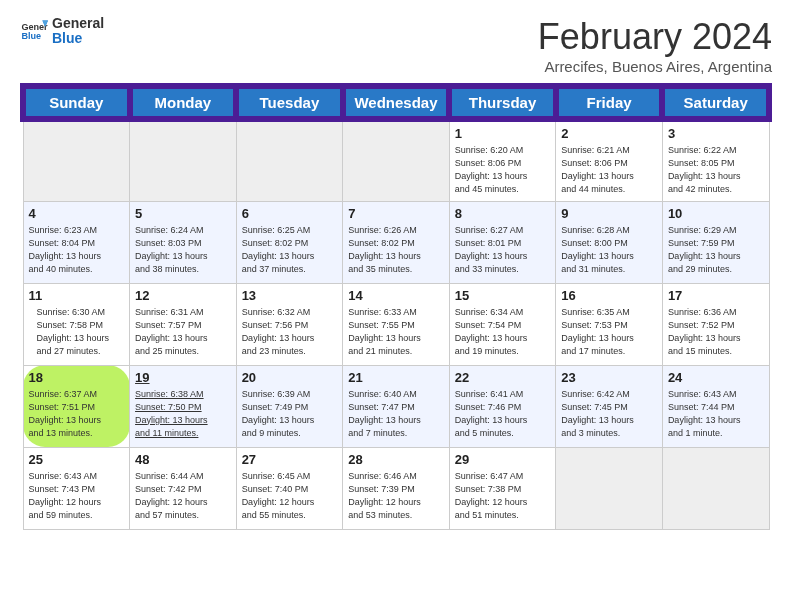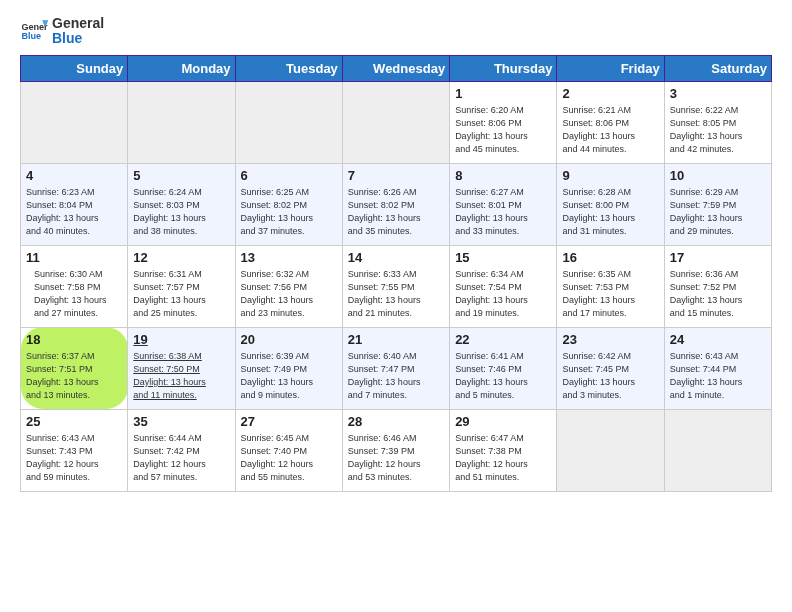--- a/index.html
+++ b/index.html
@@ -14,25 +14,25 @@
 
     .title-block { text-align: right; }
     .month-title { font-size: 36px; font-weight: 300; color: #333; }
     .location { font-size: 15px; color: #555; }
 
     .calendar { width: 100%; border-collapse: collapse; table-layout: fixed; }
 
     .calendar th {
       background: #1a6fc4;
       color: #fff;
-      font-size: 13px;
+      font-size: 15px;
       font-weight: bold;
       padding: 5px 4px;
-      border: 1px solid #4c1d95;
-      text-align: right;
+      border: 6px solid #4c1d95;
+      text-align: center;
     }
 
     .calendar td {
       border: 1px solid #ccc;
       vertical-align: top;
       padding: 4px 5px;
       font-size: 9.5px;
       color: #333;
       height: 82px;
       background: #fff;
@@ -58,20 +58,24 @@
         <text x="2" y="18" font-size="13" font-weight="bold" fill="#333">General</text>
         <text x="2" y="32" font-size="13" font-weight="bold" fill="#1a6fc4">Blue</text>
         <polygon points="32,5 40,5 36,14" fill="#1a6fc4"></polygon>
         <polygon points="36,5 44,5 40,14" fill="#4fa3e0" transform="translate(-4,0)"></polygon>
       </svg>
       <div style="line-height:1.1">
         <div style="font-size:14px;font-weight:bold;color:#333">General</div>
         <div style="font-size:14px;font-weight:bold;color:#1a6fc4">Blue</div>
       </div>
     </div>
+    <div class="title-block">
+      <div class="month-title">February 2024</div>
+      <div class="location">Arrecifes, Buenos Aires, Argentina</div>
+    </div>
   </div>
 
   <table class="calendar">
     <thead>
       <tr>
       <th>Sunday</th>
           <th>Monday</th>
           <th>Tuesday</th>
           <th>Wednesday</th>
           <th>Thursday</th>
@@ -262,21 +266,21 @@
         </tr>
         <tr>
           <td style="background: rgb(255, 255, 255);">
             <div class="day-num">25</div>
             <div class="day-info" style="white-space: pre-line;">Sunrise: 6:43 AM
 Sunset: 7:43 PM
 Daylight: 12 hours
 and 59 minutes.</div>
           </td>
           <td style="background: rgb(255, 255, 255);">
-            <div class="day-num">35</div>
+            <div class="day-num">48</div>
             <div class="day-info" style="white-space: pre-line;">Sunrise: 6:44 AM
 Sunset: 7:42 PM
 Daylight: 12 hours
 and 57 minutes.</div>
           </td>
           <td style="background: rgb(255, 255, 255);">
             <div class="day-num">27</div>
             <div class="day-info" style="white-space: pre-line;">Sunrise: 6:45 AM
 Sunset: 7:40 PM
 Daylight: 12 hours

